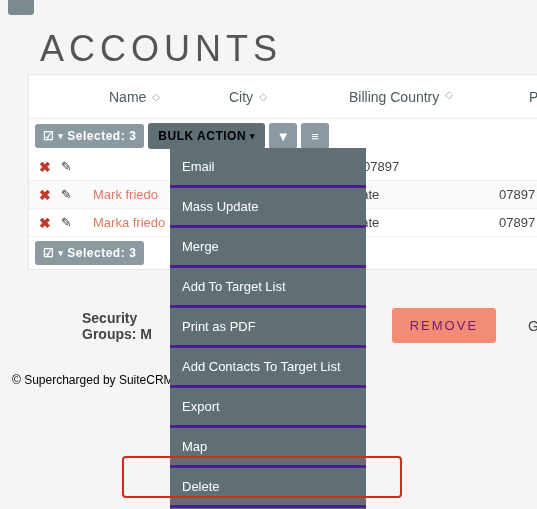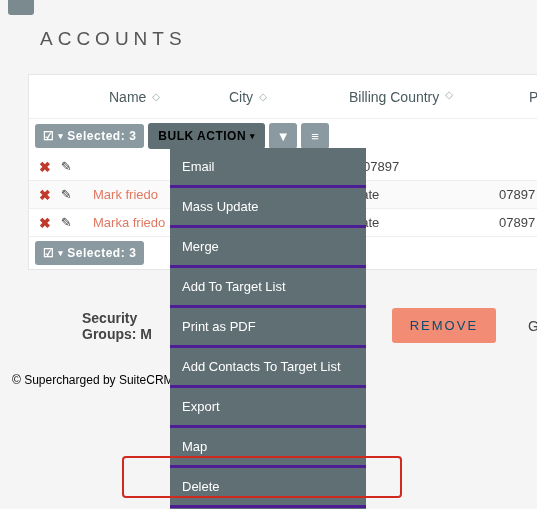--- a/index.html
+++ b/index.html
@@ -14,21 +14,21 @@
   .top-square {
     position: absolute;
     top: 0; left: 8px;
     width: 26px; height: 15px;
     background: #7a8a8e;
     border-radius: 0 0 3px 3px;
   }
   h1.page-title {
     position: absolute;
     top: 28px; left: 40px;
-    font-size: 19px;
+    font-size: 36px;
     font-weight: 300;
     letter-spacing: 5px;
     color: #555;
   }
   .panel {
     position: absolute;
     top: 74px; left: 28px;
     right: -40px;
     background: #fff;
     border: 1px solid #e6e6e6;
@@ -135,21 +135,21 @@
     position:absolute;
     top:308px; left:28px; right:-40px;
     display:flex; align-items:center;
     font-size:14px; color:#444;
     gap:12px;
     padding:0 10px;
   }
   .sec-row .label { font-weight:600; margin-left:44px;}
   .remove-btn {
     background:#f28c74;
-    color:#0c4a6e;
+    color:#701a75;
     border:none;
     padding:10px 18px;
     font-size:13px;
     letter-spacing:2px;
     border-radius:3px;
     cursor:pointer;
     margin-left:200px;
   }
   .group-txt { margin-left:20px; color:#444; }
   .footer {

